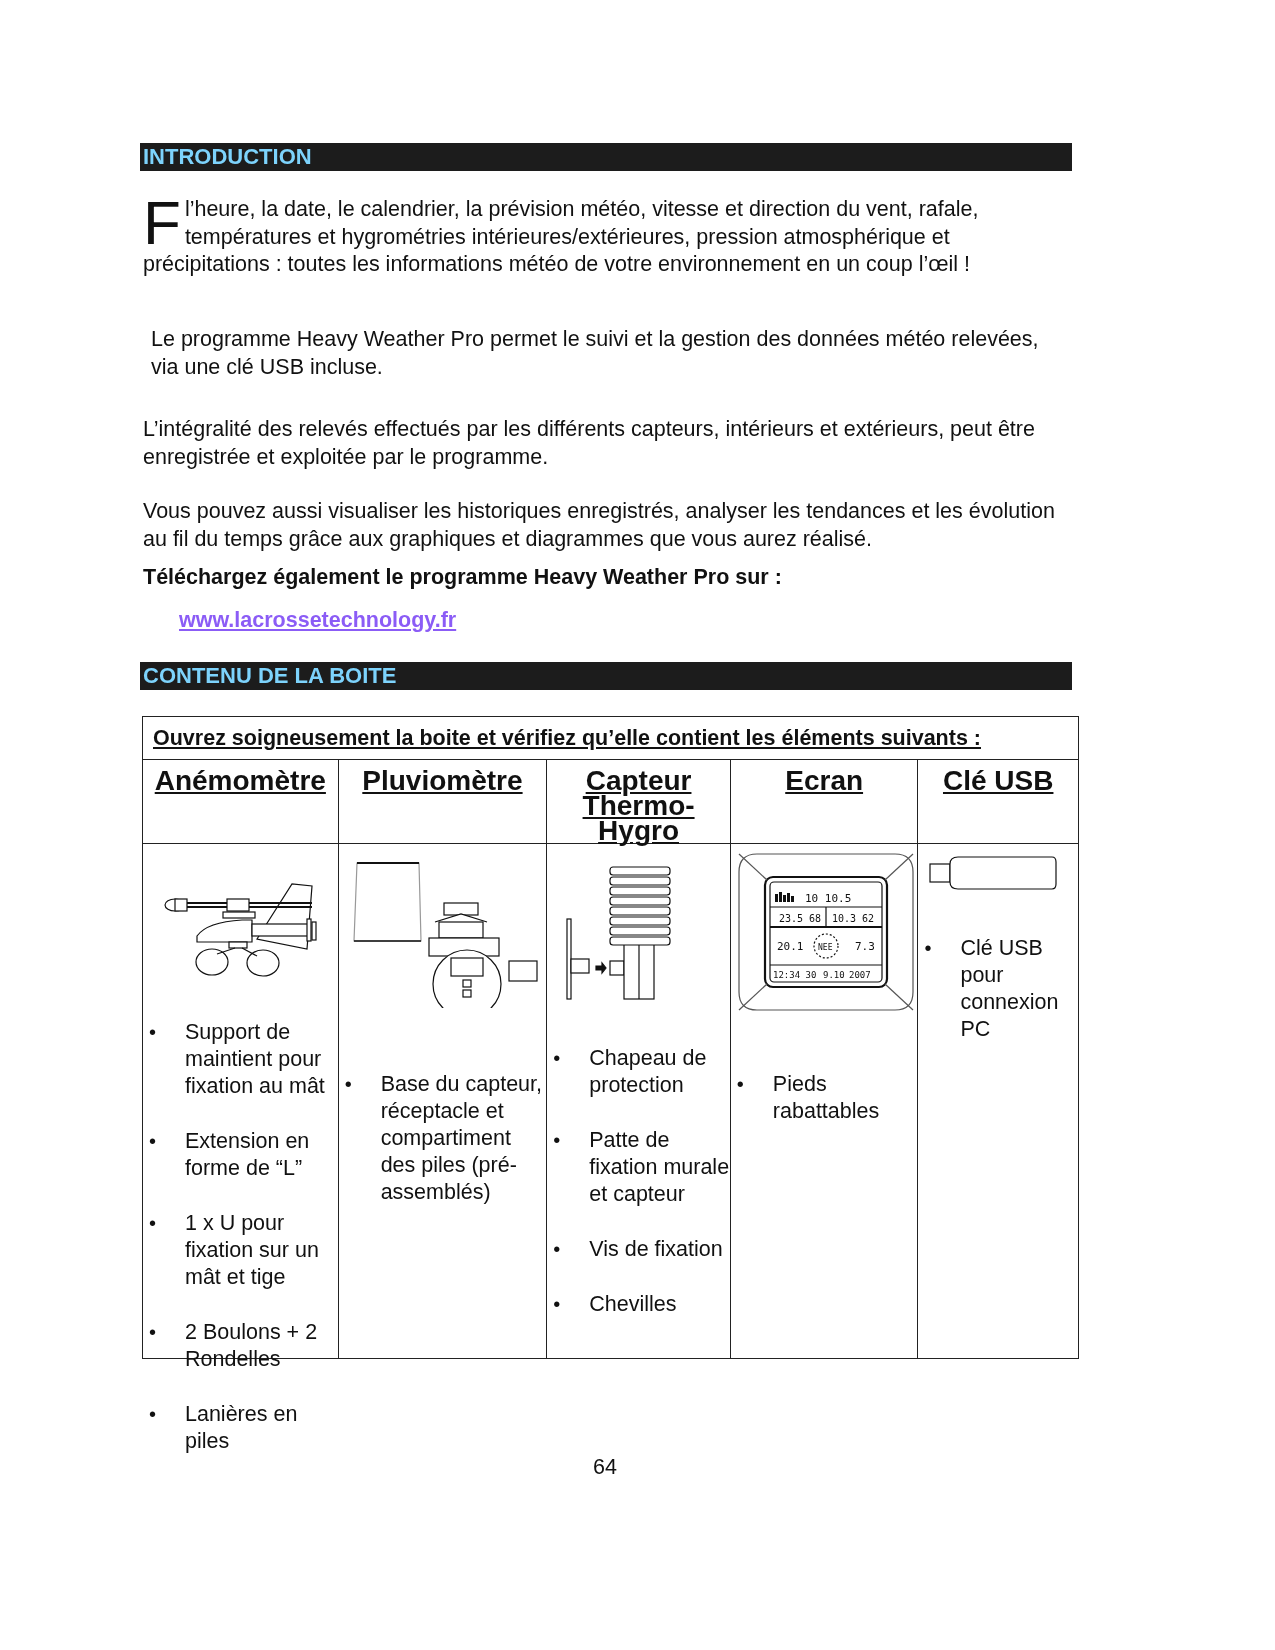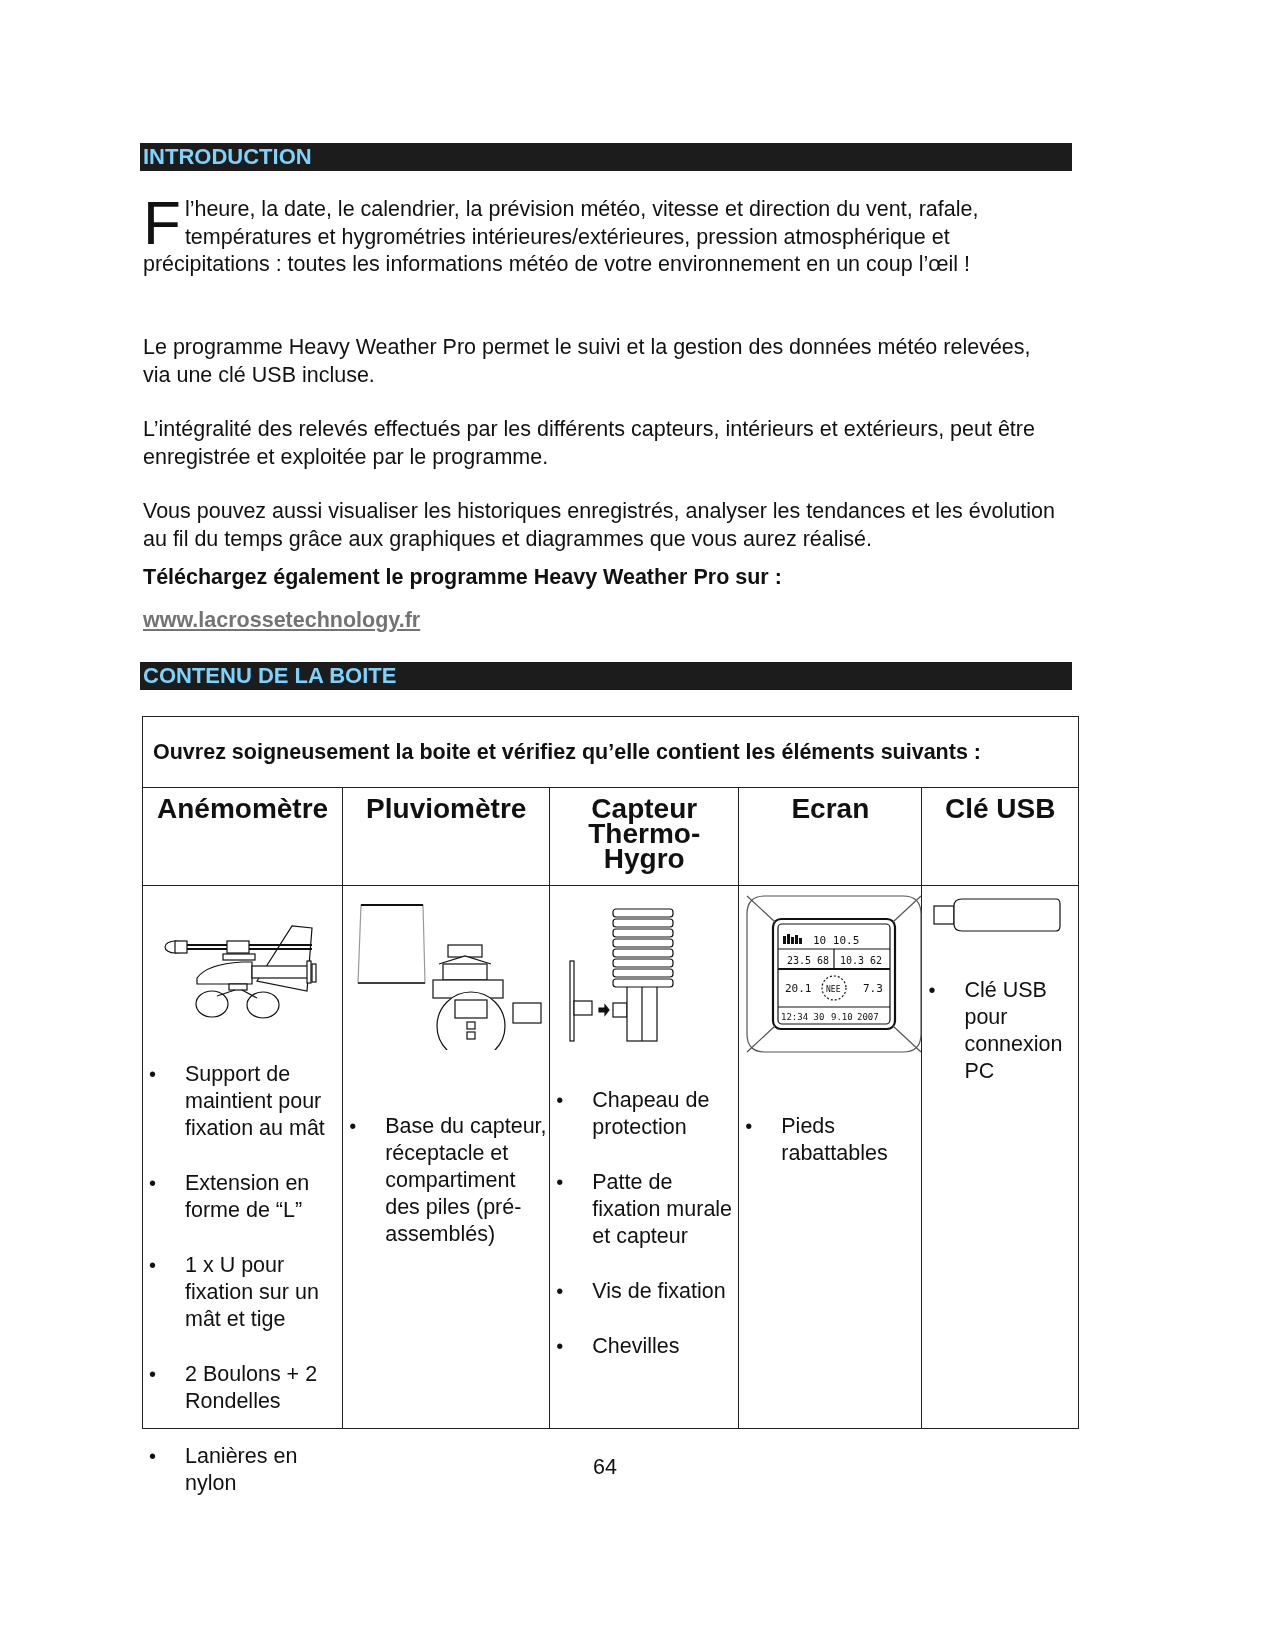--- a/index.html
+++ b/index.html
@@ -3,23 +3,23 @@
 <meta charset="utf-8">
 <style>
   html, body { margin: 0; padding: 0; background: #ffffff; }
   body { width: 1275px; height: 1650px; position: relative; font-family: "Liberation Sans", sans-serif; color: #111; }
   .section-bar { position: absolute; left: 140px; width: 932px; height: 28px; background: #1c1c1c; color: #7dd3fc; font-weight: bold; font-size: 22px; line-height: 28px; padding-left: 3px; box-sizing: border-box; }
   .para { position: absolute; left: 143px; width: 930px; font-size: 21.5px; line-height: 27.5px; }
   .intro { position: absolute; left: 143px; top: 196px; width: 935px; font-size: 21.5px; line-height: 27.5px; }
   .dropcap { float: left; font-size: 62px; line-height: 50px; height: 50px; margin: 2px 4px 0 0; font-weight: normal; }
   .intro .indent { padding-left: 40px; }
   .bold { font-weight: bold; }
-  .link { color: #737373; text-decoration: underline; font-weight: bold; }
+  .link { color: #8b5cf6; text-decoration: underline; font-weight: bold; margin-left: 36px; }
   table.box { position: absolute; left: 142px; top: 716px; width: 937px; border-collapse: collapse; font-size: 21.5px; }
-  table.box td, table.box th { border: 1.5px solid #222; vertical-align: top; padding: 14px; }
+  table.box td, table.box th { border: 1.5px solid #222; vertical-align: top; padding: 0; text-decoration: underline; }
   .caption { height: 42px; font-weight: bold; text-align: left; padding-left: 10px !important; line-height: 42px; }
   .colhead { height: 62px; font-weight: bold; text-align: center; font-size: 28px; line-height: 25px; padding-top: 8px !important; box-sizing: border-box; }
   .cell { height: 514px; position: relative; }
   .cell ul { list-style: none; margin: 0; padding: 0; position: absolute; }
   .cell li { position: relative; padding-left: 42px; line-height: 27px; margin-top: 28px; }
   .cell li::before { content: "\2022"; position: absolute; left: 6px; top: 0; font-size: 20px; }
   .page-num { position: absolute; top: 1455px; left: 0; width: 1210px; text-align: center; font-size: 21.5px; }
   svg { position: absolute; }
 </style>
 </head>
@@ -27,21 +27,21 @@
 
 <div class="section-bar" style="top:143px;">INTRODUCTION</div>
 
 <div class="intro">
   <span class="dropcap">F</span>
   <div>l’heure, la date, le calendrier, la prévision météo, vitesse et direction du vent, rafale,</div>
   <div class="indent">températures et hygrométries intérieures/extérieures, pression atmosphérique et</div>
   <div style="clear:both;">précipitations : toutes les informations météo de votre environnement en un coup l’œil !</div>
 </div>
 
-<div class="para" style="top:334px; width:900px;">Le programme Heavy Weather Pro permet le suivi et la gestion des données météo relevées, via une clé USB incluse.</div>
+<div class="para" style="top:326px; width:900px;margin-left:8px;">Le programme Heavy Weather Pro permet le suivi et la gestion des données météo relevées, via une clé USB incluse.</div>
 <div class="para" style="top:416px; width:900px;">L’intégralité des relevés effectués par les différents capteurs, intérieurs et extérieurs, peut être enregistrée et exploitée par le programme.</div>
 <div class="para" style="top:498px; width:925px;">Vous pouvez aussi visualiser les historiques enregistrés, analyser les tendances et les évolution au fil du temps grâce aux graphiques et diagrammes que vous aurez réalisé.</div>
 <div class="para bold" style="top:564px;">Téléchargez également le programme Heavy Weather Pro sur :</div>
 <div class="para" style="top:607px;"><span class="link">www.lacrossetechnology.fr</span></div>
 
 <div class="section-bar" style="top:662px;">CONTENU DE LA BOITE</div>
 
 <table class="box">
   <tbody>
       <tr>
@@ -77,21 +77,21 @@
           <ellipse cx="106" cy="99" rx="16" ry="13"></ellipse>
           <line x1="78" y1="84" x2="60" y2="90"></line>
           <line x1="85" y1="84" x2="100" y2="92"></line>
         </g>
       </svg>
       <ul style="left:0;top:147px;width:195px;">
         <li>Support de maintient pour fixation au mât</li>
         <li>Extension en forme de “L”</li>
         <li>1 x U pour fixation sur un mât et tige</li>
         <li>2 Boulons + 2 Rondelles</li>
-        <li>Lanières en nylon</li>
+        <li>Lanières en piles</li>
       </ul>
     </td>
 
     <td class="cell">
       <svg style="left:10px;top:14px;" width="190" height="150" viewBox="0 0 190 150">
         <g fill="#fff" stroke="#111" stroke-width="1.2">
           <path d="M5 83 L8 5 L70 5 L72 83 Z" stroke="#999"></path>
           <line x1="8" y1="5" x2="70" y2="5" stroke-width="2"></line>
           <line x1="5" y1="83" x2="72" y2="83" stroke-width="1.5"></line>
           <rect x="95" y="45" width="34" height="12"></rect>

